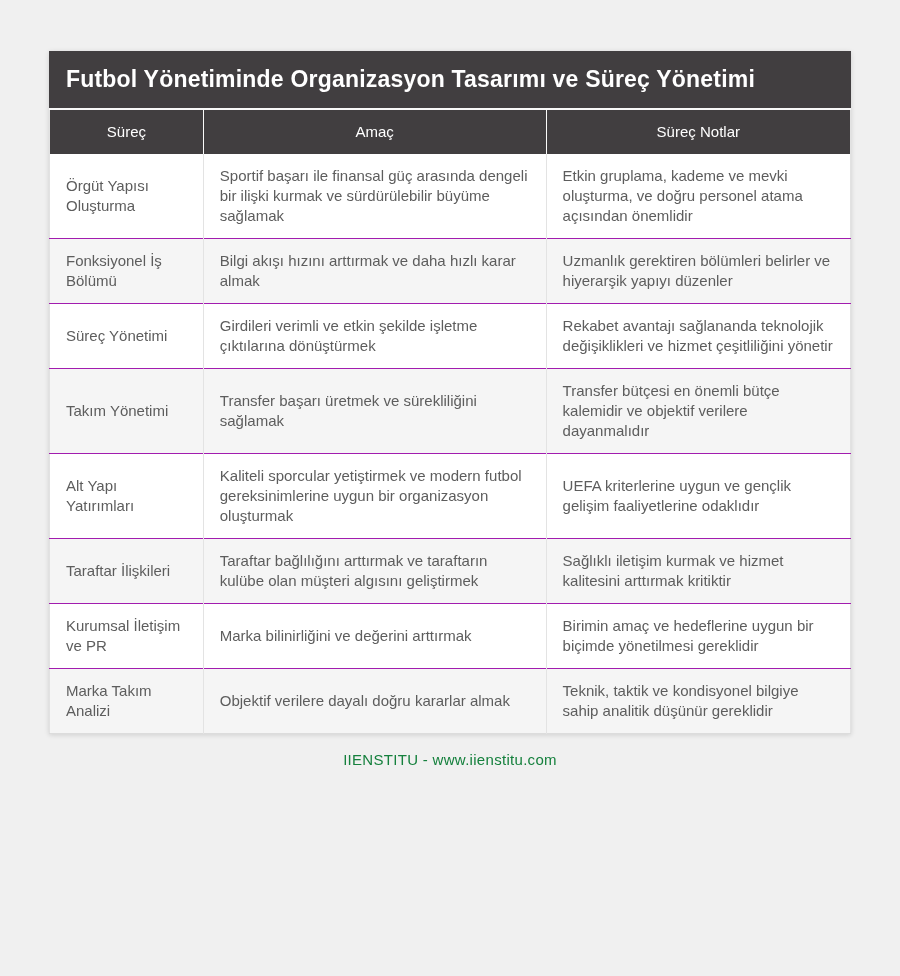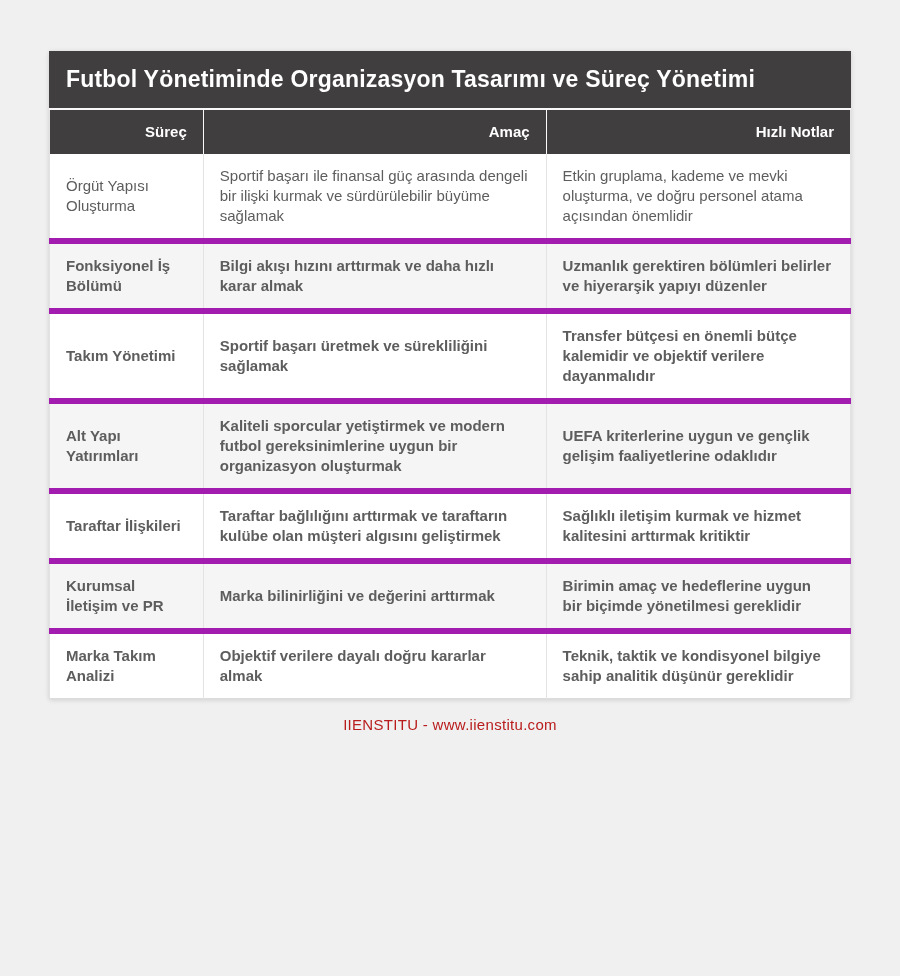--- a/index.html
+++ b/index.html
@@ -39,93 +39,97 @@
     background: #ffffff;
     border-left: 1px solid #e2e2e2;
     border-right: 1px solid #e2e2e2;
     border-bottom: 1px solid #dcdcdc;
     box-sizing: border-box;
   }
   table.process-table thead th {
     background: #413e40;
     color: #ffffff;
     font-size: 15px;
-    font-weight: bold;
-    text-align: right;
+    font-weight: normal;
+    text-align: center;
     padding: 12px 16px;
     line-height: 20px;
   }
   table.process-table thead th + th {
     border-left: 1px solid #fafafa;
     margin-left: 12px;
   }
   table.process-table tbody td {
     font-size: 15px;
     color: #5d5d5d;
     padding: 12px 16px;
     vertical-align: middle;
     line-height: 20px;
   }
   table.process-table tbody td + td {
     border-left: 1px solid #e3e3e3;
   }
   table.process-table tbody tr + tr td {
-    border-top: 6px solid #a21caf;
-    font-weight: bold;
+    border-top: 1px solid #a21caf;
   }
   table.process-table tbody tr:nth-child(even) td {
     background: #f5f5f5;
   }
   .col-surec  { width: 19.2%; }
   .col-amac   { width: 42.8%; }
   .col-notlar { width: 38.0%; }
   .footer-credit {
     margin-top: 17px;
     text-align: center;
     font-size: 15px;
-    color: #b91c1c;
+    color: #15803d;
     letter-spacing: 0.3px;
   }
 </style>
 </head>
 <body>
 
 <div class="page">
   <div class="card">
     <div class="card-title">Futbol Yönetiminde Organizasyon Tasarımı ve Süreç Yönetimi</div>
     <table class="process-table">
       <colgroup>
         <col class="col-surec">
         <col class="col-amac">
         <col class="col-notlar">
       </colgroup>
       <thead>
         <tr>
           <th>Süreç</th>
           <th>Amaç</th>
-          <th>Hızlı Notlar</th>
+          <th>Süreç Notlar</th>
         </tr>
       </thead>
       <tbody id="table-body">
   <tr>
     <td>Örgüt Yapısı Oluşturma</td>
     <td>Sportif başarı ile finansal güç arasında dengeli bir ilişki kurmak ve sürdürülebilir büyüme sağlamak</td>
     <td>Etkin gruplama, kademe ve mevki oluşturma, ve doğru personel atama açısından önemlidir</td>
   </tr>
 
   <tr>
     <td>Fonksiyonel İş Bölümü</td>
     <td>Bilgi akışı hızını arttırmak ve daha hızlı karar almak</td>
     <td>Uzmanlık gerektiren bölümleri belirler ve hiyerarşik yapıyı düzenler</td>
   </tr>
 
+  <tr>
+    <td>Süreç Yönetimi</td>
+    <td>Girdileri verimli ve etkin şekilde işletme çıktılarına dönüştürmek</td>
+    <td>Rekabet avantajı sağlananda teknolojik değişiklikleri ve hizmet çeşitliliğini yönetir</td>
+  </tr>
 
   <tr>
     <td>Takım Yönetimi</td>
-    <td>Sportif başarı üretmek ve sürekliliğini sağlamak</td>
+    <td>Transfer başarı üretmek ve sürekliliğini sağlamak</td>
     <td>Transfer bütçesi en önemli bütçe kalemidir ve objektif verilere dayanmalıdır</td>
   </tr>
 
   <tr>
     <td>Alt Yapı Yatırımları</td>
     <td>Kaliteli sporcular yetiştirmek ve modern futbol gereksinimlerine uygun bir organizasyon oluşturmak</td>
     <td>UEFA kriterlerine uygun ve gençlik gelişim faaliyetlerine odaklıdır</td>
   </tr>
 
   <tr>

